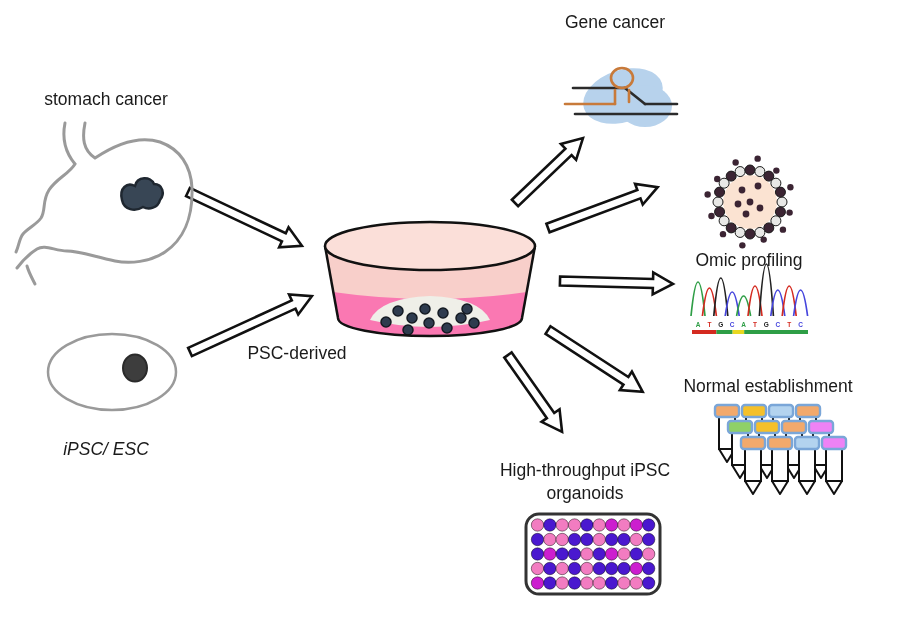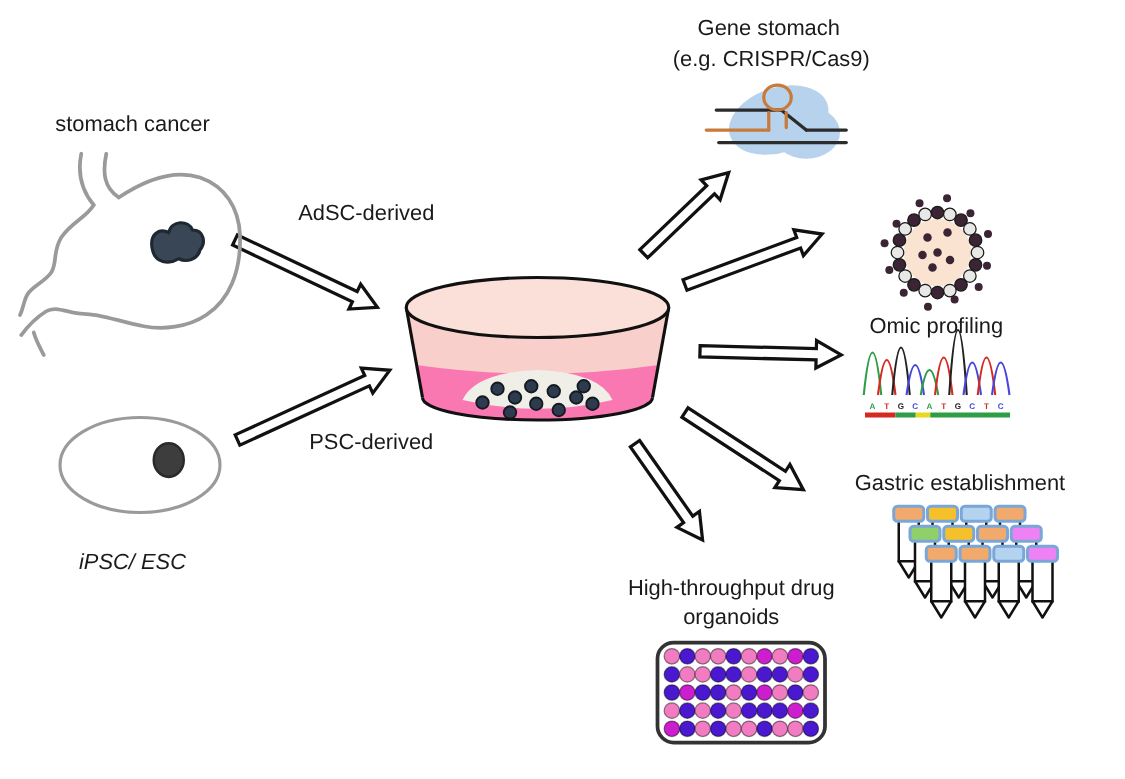--- a/index.html
+++ b/index.html
@@ -17,30 +17,28 @@
   .arrow-shape{fill:#ffffff; stroke:#111111; stroke-width:2.6; stroke-linejoin:miter;}
 </style>
 </head>
 <body>
 
 <div class="canvas">
 
   <div class="lbl" style="left:106px; top:89px;">stomach cancer</div>
   <div class="lbl" style="left:106px; top:439px;font-style:italic;">iPSC/ ESC</div>
 
-  <div class="lbl" style="left:293px; top:160px;">AdSC-derived</div>
   <div class="lbl" style="left:297px; top:343px;">PSC-derived</div>
 
   <div class="lbl lbl-dish" style="left:430px; top:263px;">Gastric organoids</div>
 
-  <div class="lbl" style="left:615px; top:12px;">Gene stomach</div>
-  <div class="lbl" style="left:617px; top:37px;">(e.g. CRISPR/Cas9)</div>
+  <div class="lbl" style="left:615px; top:12px;">Gene cancer</div>
   <div class="lbl" style="left:749px; top:250px;text-align:right;">Omic profiling</div>
-  <div class="lbl" style="left:768px; top:376px;">Gastric establishment</div>
-  <div class="lbl" style="left:585px; top:460px;">High-throughput drug</div>
+  <div class="lbl" style="left:768px; top:376px;">Normal establishment</div>
+  <div class="lbl" style="left:585px; top:460px;">High-throughput iPSC</div>
   <div class="lbl" style="left:585px; top:483px;">organoids</div>
 
   <svg class="abs" style="left:0; top:0;" width="900" height="623" viewBox="0 0 900 623">
     <g transform="translate(188,192) rotate(25.3)">
         <polygon class="arrow-shape" points="0,-4.5 106,-4.5 106,-11 126,0 106,11 106,4.5 0,4.5"></polygon>
       </g>
     <g transform="translate(190,352) rotate(-24.6)">
         <polygon class="arrow-shape" points="0,-4.5 114,-4.5 114,-11 134,0 114,11 114,4.5 0,4.5"></polygon>
       </g>
     <g transform="translate(515,203) rotate(-43.7)">

